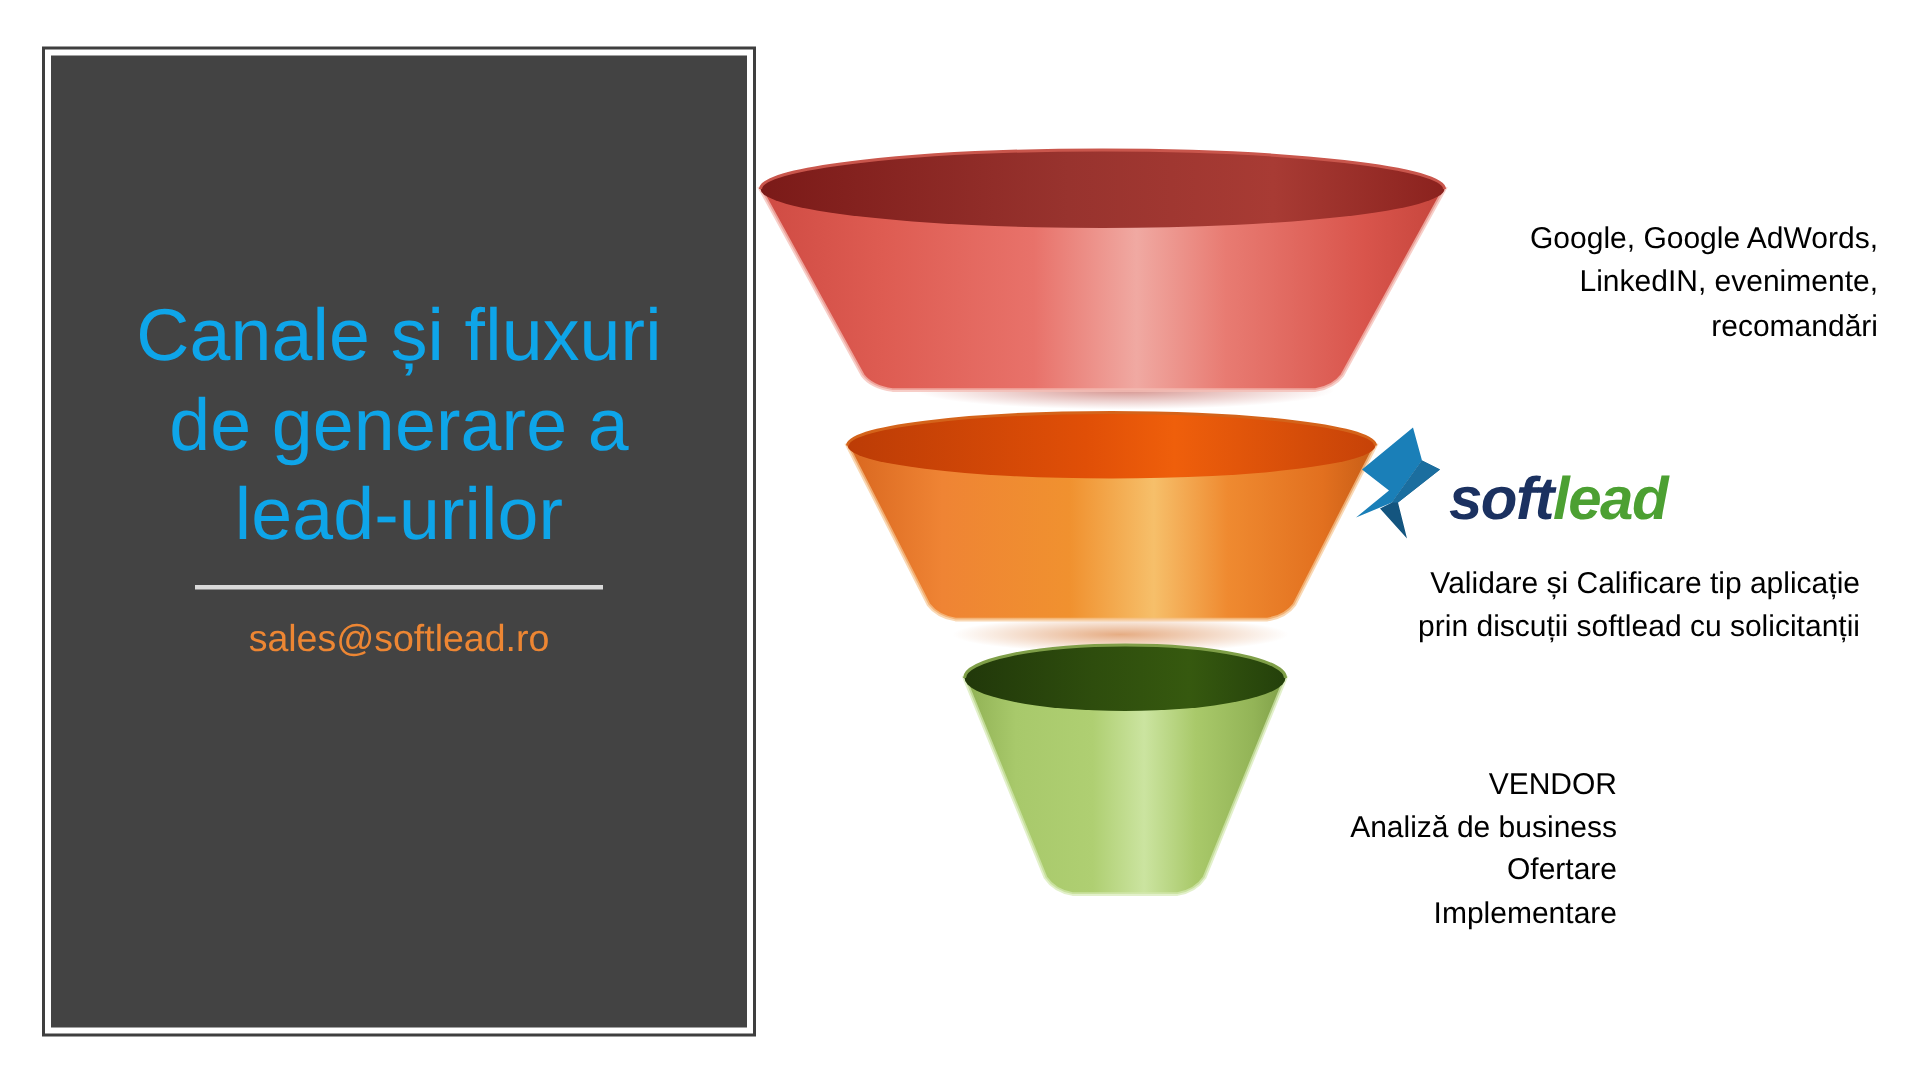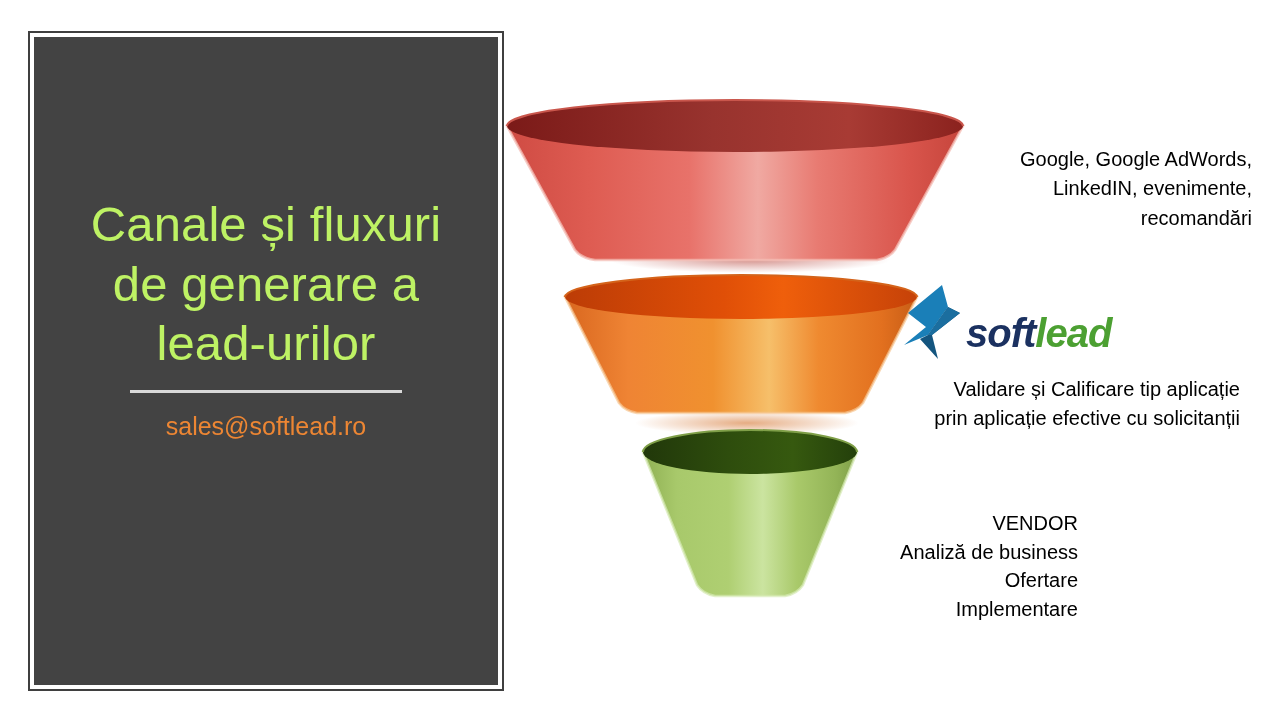--- a/index.html
+++ b/index.html
@@ -36,21 +36,21 @@
     height: 100%;
     background: #434343;
     box-sizing: border-box;
     display: flex;
     flex-direction: column;
     align-items: center;
     justify-content: center;
     padding: 0 16px;
   }
   #panel-title {
-    color: #bef264;
+    color: #0ea5e9;
     font-size: 49px;
     line-height: 1.22;
     text-align: center;
     font-weight: 400;
     letter-spacing: 0.1px;
     margin: 0;
     padding: 0;
     white-space: pre-line;
     transform: translateY(-56px);
   }
@@ -247,21 +247,21 @@
       </svg>
     </div>
 
   </div>
 
   <div id="callout-top" class="callout">Google, Google AdWords,
 LinkedIN, evenimente,
 recomandări</div>
 
   <div id="callout-middle" class="callout">Validare și Calificare tip aplicație
-prin aplicație efective cu solicitanții</div>
+prin discuții softlead cu solicitanții</div>
 
   <div id="callout-bottom" class="callout">VENDOR
 Analiză de business
 Ofertare
 Implementare</div>
 
   <div id="logo">
     <div id="logo-mark">
       <svg width="66" height="78" viewBox="0 0 66 78">
         <defs>

